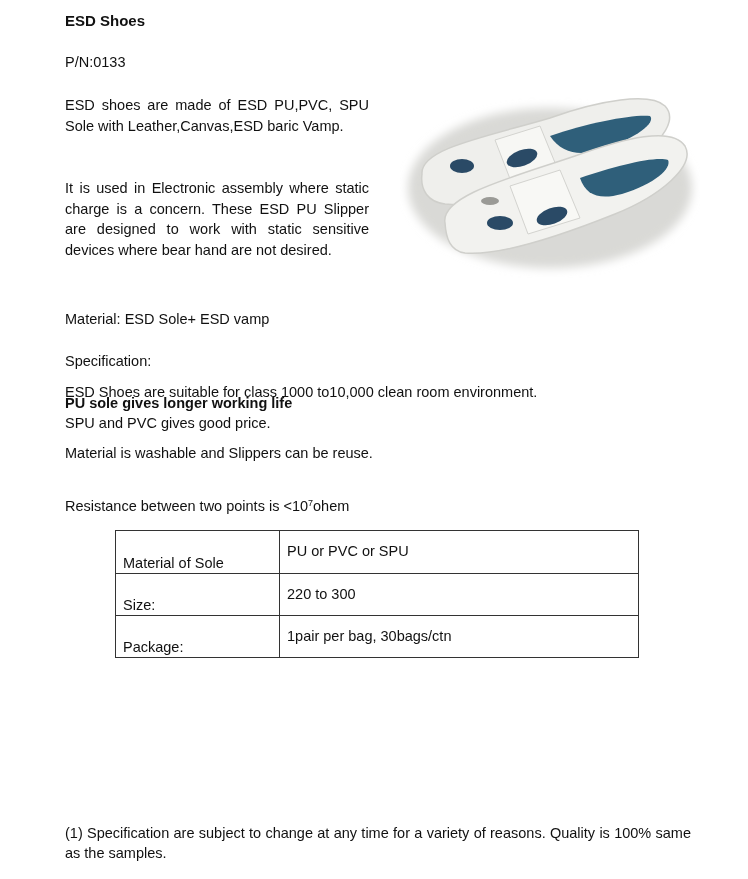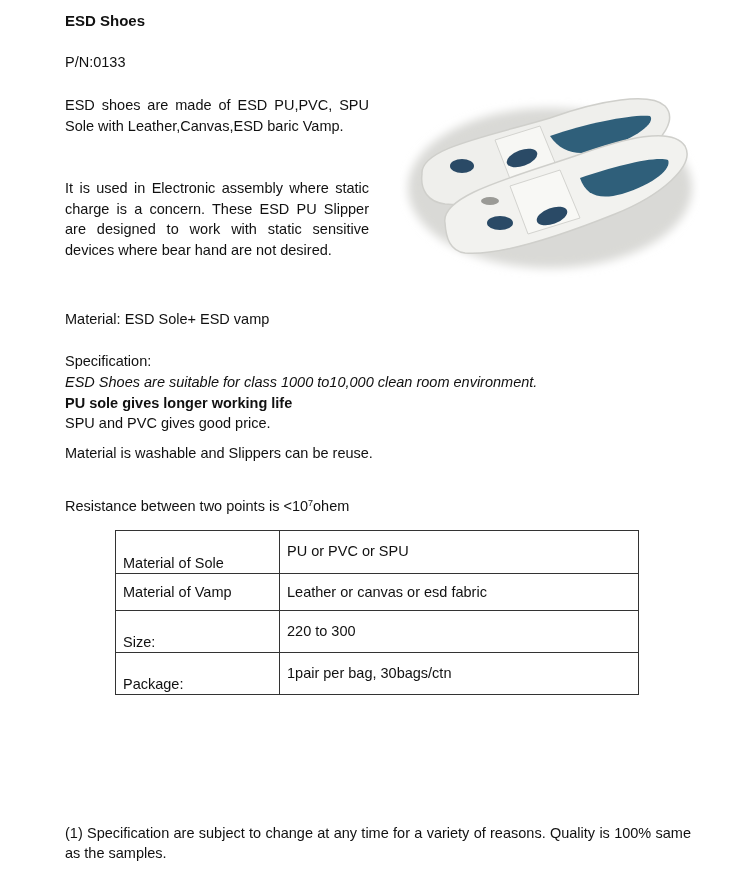--- a/index.html
+++ b/index.html
@@ -59,37 +59,33 @@
     <path d="M110 108 L 160 92 L 180 140 L 128 156 Z" fill="#f8f8f5" stroke="#d3d3cf"></path>
     <ellipse cx="100" cy="145" rx="13" ry="7" fill="#2a4a66"></ellipse>
     <ellipse cx="152" cy="138" rx="16" ry="8" fill="#2a4a66" transform="rotate(-20 152 138)"></ellipse>
     <ellipse cx="90" cy="123" rx="9" ry="4" fill="#9a9a96"></ellipse>
   </svg>
 </div>
 
 <div class="abs line" style="top:303px;">Material: ESD Sole+ ESD vamp</div>
 
 <div class="abs line" style="top:345px;">Specification:</div>
-<div class="abs line" style="top:366px;font-style:italic;">ESD Shoes are suitable for class 1000 to10,000 clean room environment.</div>
+<div class="abs line" style="top:376px;">ESD Shoes are suitable for class 1000 to10,000 clean room environment.</div>
 <div class="abs line" style="top:387px;font-weight:bold;">PU sole gives longer working life</div>
 <div class="abs line" style="top:407px;">SPU and PVC gives good price.</div>
 
 <div class="abs line" style="top:437px;">Material is washable and Slippers can be reuse.</div>
 
 <div class="abs line" style="top:490px;"><span>Resistance between two points is &lt;10</span><sup>7</sup><span>ohem</span></div>
 
 <table class="spec">
   <tbody>
       <tr style="height:43px;">
     <td class="lbl">Material of Sole</td>
     <td class="val">PU or PVC or SPU</td>
-  </tr>
-  <tr class="r-mid" style="height:37px;">
-    <td class="lbl">Material of Vamp</td>
-    <td class="val">Leather or canvas or esd fabric</td>
   </tr>
   <tr style="height:42px;">
     <td class="lbl">Size:</td>
     <td class="val">220 to 300</td>
   </tr>
   <tr style="height:42px;">
     <td class="lbl">Package:</td>
     <td class="val">1pair per bag, 30bags/ctn</td>
   </tr>
 </tbody>

